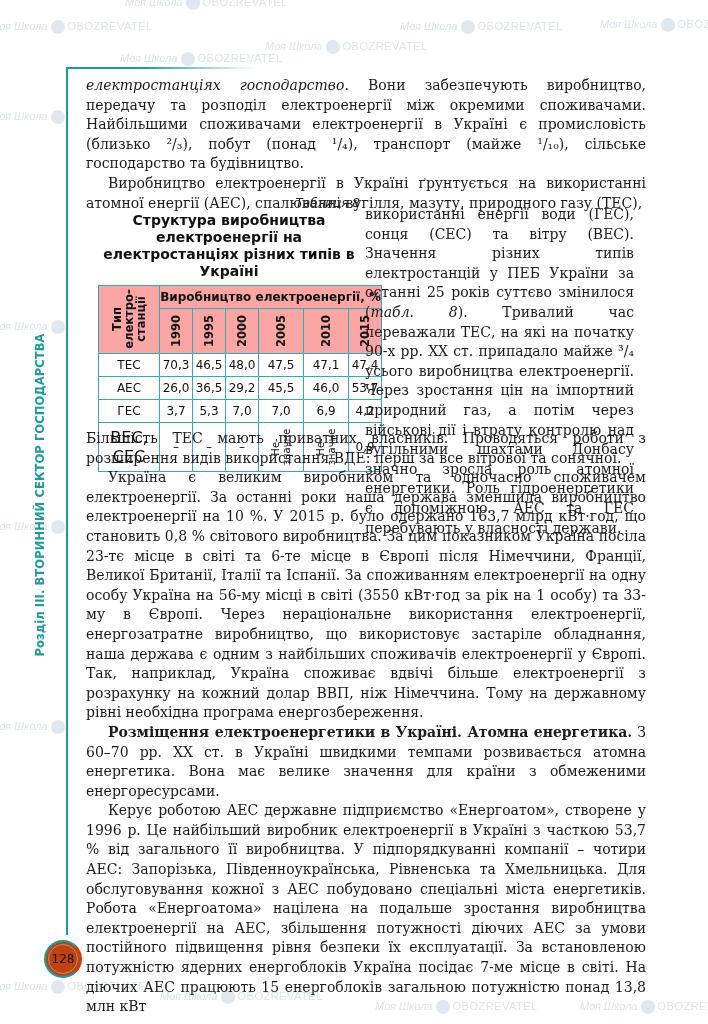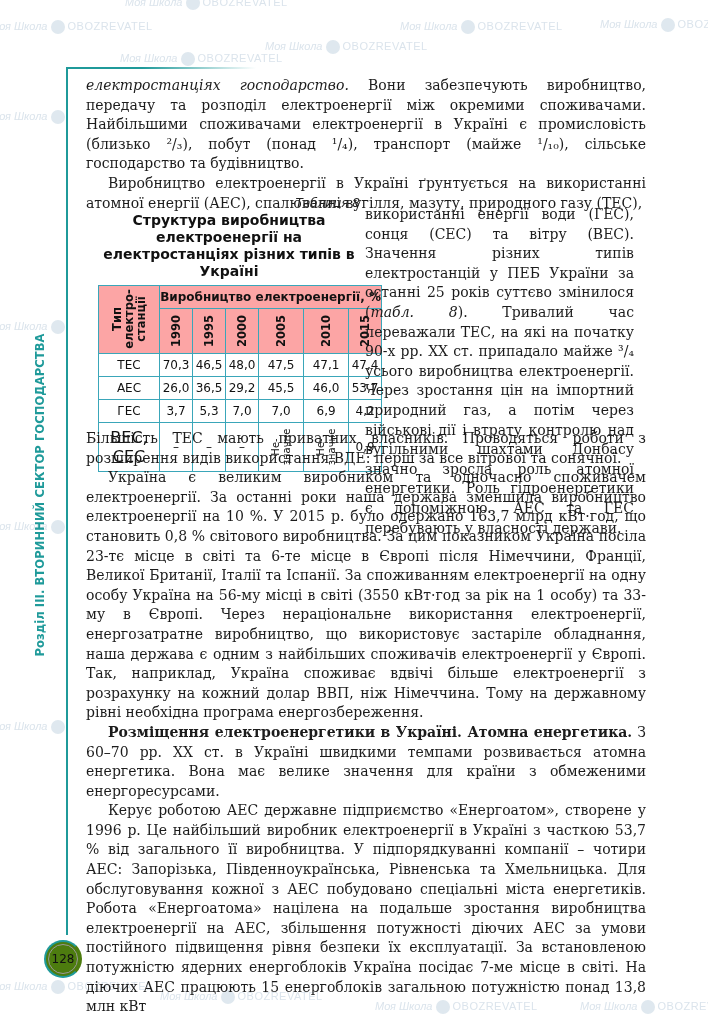--- a/index.html
+++ b/index.html
@@ -33,21 +33,21 @@
   }
   .side-title span {
     transform: rotate(-90deg); white-space: nowrap;
     font-family: "DejaVu Sans", sans-serif; font-size: 11.5px; font-weight: bold;
     color: #1f9a9a; letter-spacing: 0.1px;
   }
   .page-badge {
     position: absolute; left: 44px; top: 940px; width: 38px; height: 38px;
     border-radius: 50%; border: 2.5px solid #1f9a9a; border-right-color: transparent;
     border-bottom-color: #1f9a9a; box-sizing: border-box;
-    display: flex; align-items: center; justify-content: center; background: #4d7c0f;
+    display: flex; align-items: center; justify-content: center; background: #c2410c;
   }
   .page-badge .inner {
     width: 28px; height: 28px; border-radius: 50%; border: 1px solid #999;
     display: flex; align-items: center; justify-content: center;
     font-family: "DejaVu Sans", sans-serif; font-size: 12px; color: #111;
   }
 
   .text {
     position: absolute; left: 86px; width: 560px; font-size: 14px; line-height: 19.6px;
     text-align: justify;

